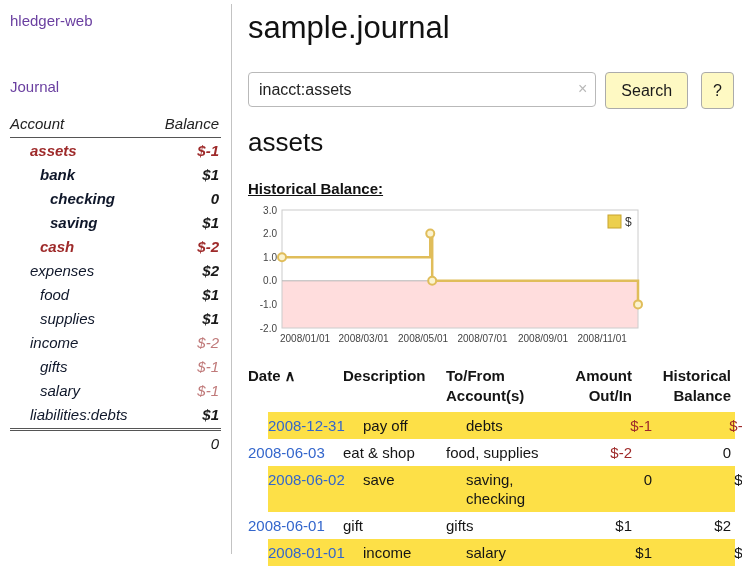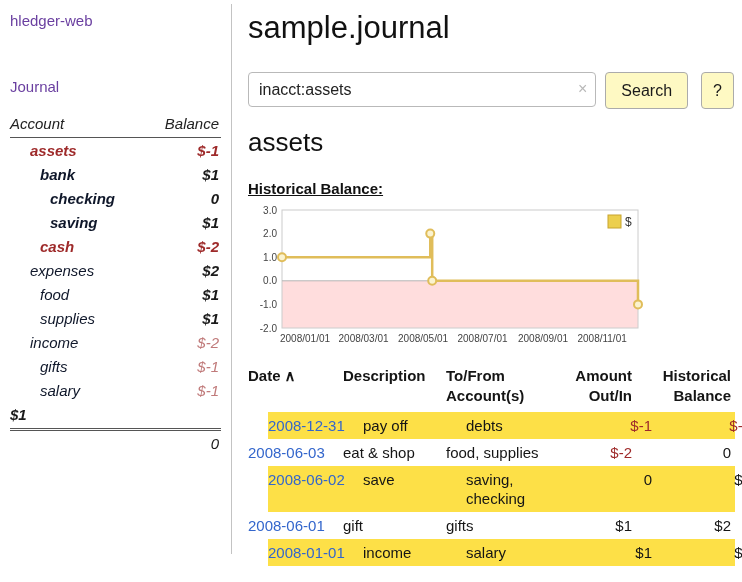--- a/index.html
+++ b/index.html
@@ -126,20 +126,21 @@
         </div>
         <div class="acct-row">
           <span class="acct-link " style="padding-left: 30px;">gifts</span>
           <span class="acct-bal bal-neg">$-1</span>
         </div>
         <div class="acct-row">
           <span class="acct-link " style="padding-left: 30px;">salary</span>
           <span class="acct-bal bal-neg">$-1</span>
         </div>
         <div class="acct-row">
+          <span class="acct-link " style="padding-left: 20px;">liabilities:debts</span>
           <span class="acct-bal bal">$1</span>
         </div>
       </div>
     <div class="total-row">0</div>
   </div>
 </div>
 
 <div class="main">
   <h1 class="page-title">sample.journal</h1>
 

